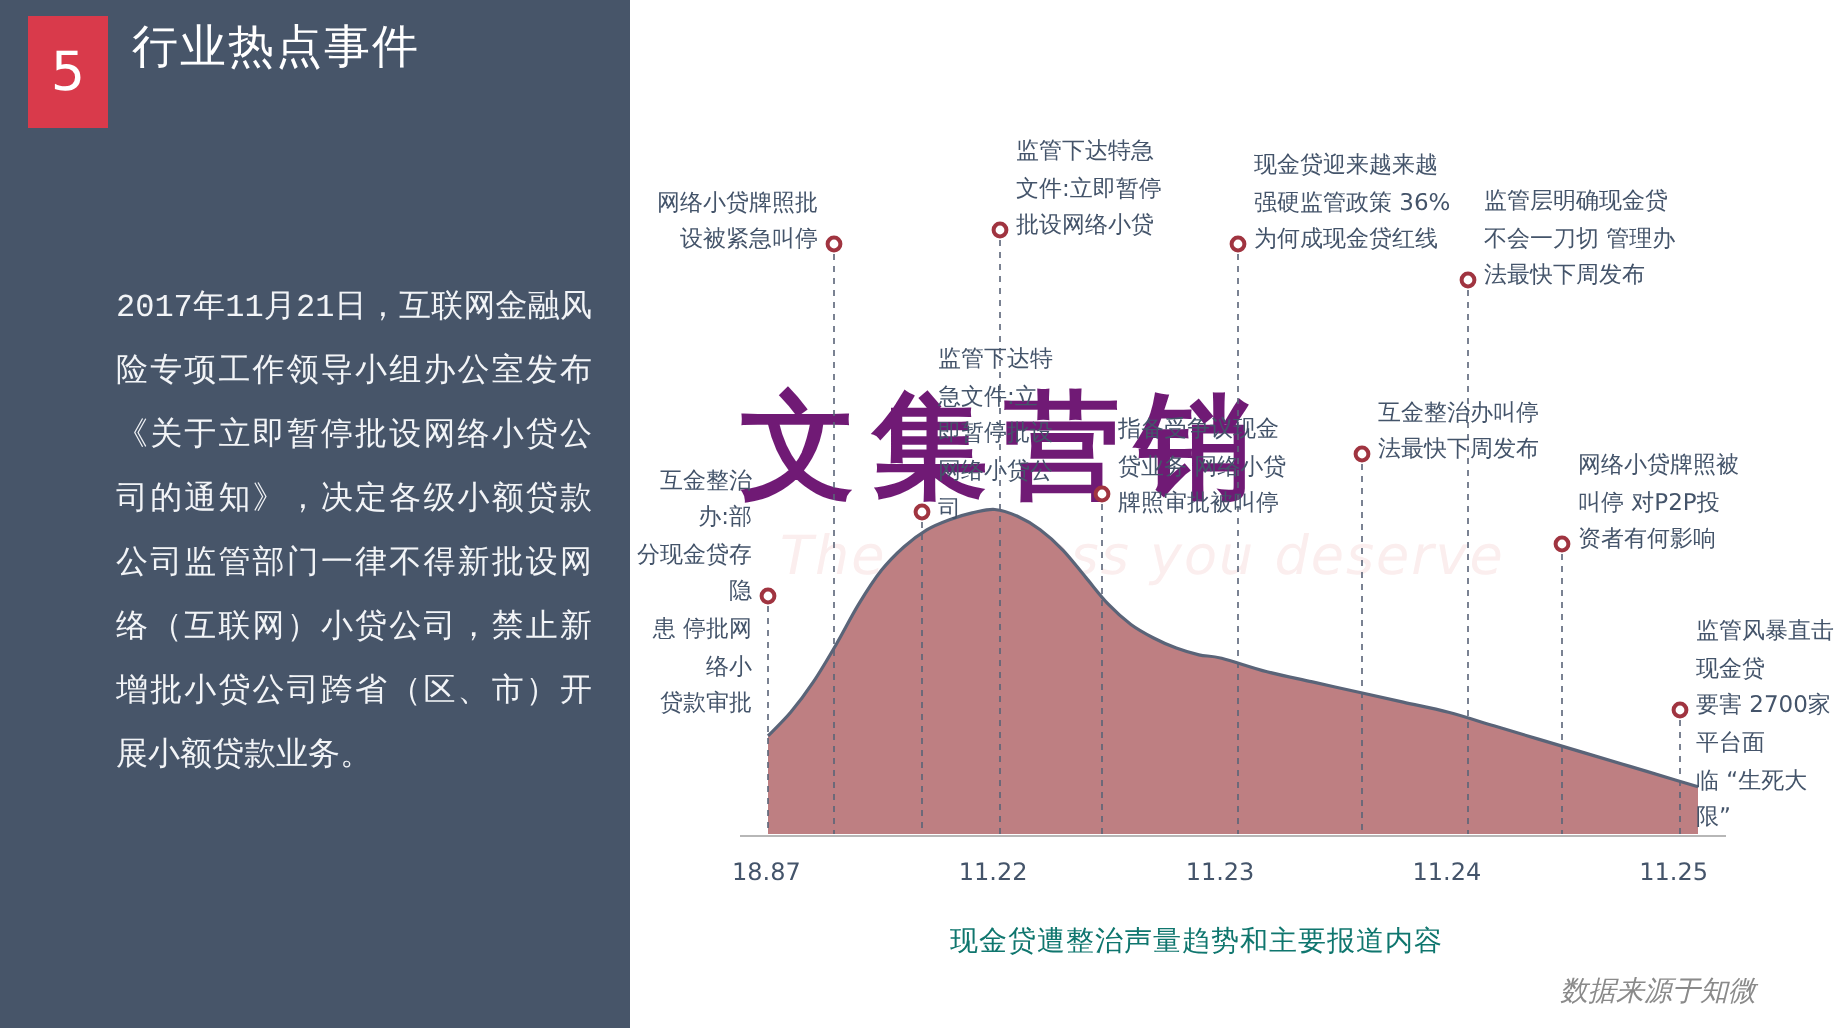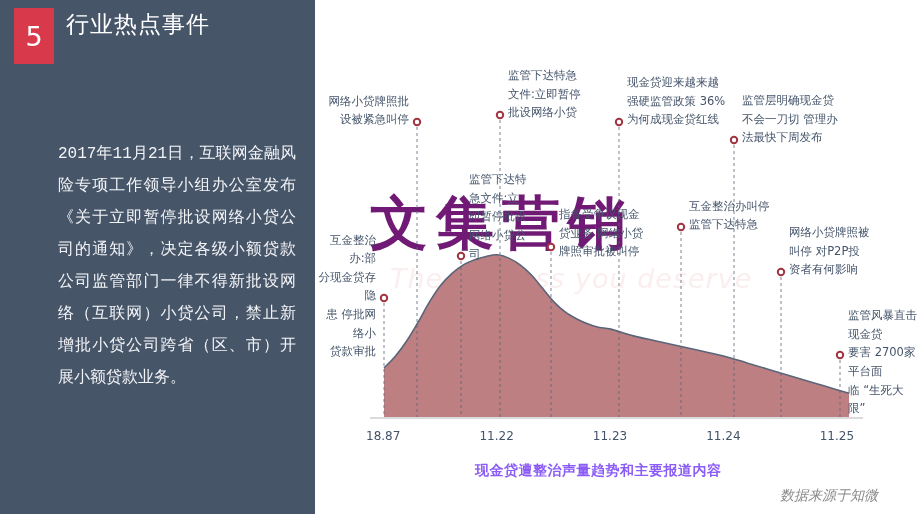--- a/index.html
+++ b/index.html
@@ -66,21 +66,21 @@
   .ann{
     position:absolute;color:#44546a;font-size:11.5px;line-height:1.62;
     white-space:pre-line;
   }
   .ann.r{text-align:right;}
 
   .axis-label{
     position:absolute;color:#44546a;font-size:12px;
   }
   .chart-caption{
-    position:absolute;color:#8b5cf6;font-size:14px;font-weight:bold;
+    position:absolute;color:#0f766e;font-size:14px;font-weight:normal;
     letter-spacing:.5px;white-space:nowrap;
   }
   .chart-source{
     position:absolute;color:#8a8a8a;font-size:14px;white-space:nowrap;font-style:italic;
   }
 </style>
 </head>
 <body>
 
 <div id="root">
@@ -141,21 +141,21 @@
         <div class="ann" style="left: 193px; top: 66.2px;">监管下达特急
 文件:立即暂停
 批设网络小贷</div>
         <div class="ann" style="left: 244px; top: 205px;">指备受争议现金
 贷业务 网络小贷
 牌照审批被叫停</div>
         <div class="ann" style="left: 312px; top: 73.2px;">现金贷迎来越来越
 强硬监管政策 36%
 为何成现金贷红线</div>
         <div class="ann" style="left: 374px; top: 196.8px;">互金整治办叫停
-监管下达特急</div>
+法最快下周发布</div>
         <div class="ann" style="left: 427px; top: 91.2px;">监管层明确现金贷
 不会一刀切 管理办
 法最快下周发布</div>
         <div class="ann" style="left: 474px; top: 223.2px;">网络小贷牌照被
 叫停 对P2P投
 资者有何影响</div>
         <div class="ann" style="left: 533px; top: 306.2px;">监管风暴直击现金贷
 要害 2700家平台面
 临 “生死大限”</div>
       </div>

